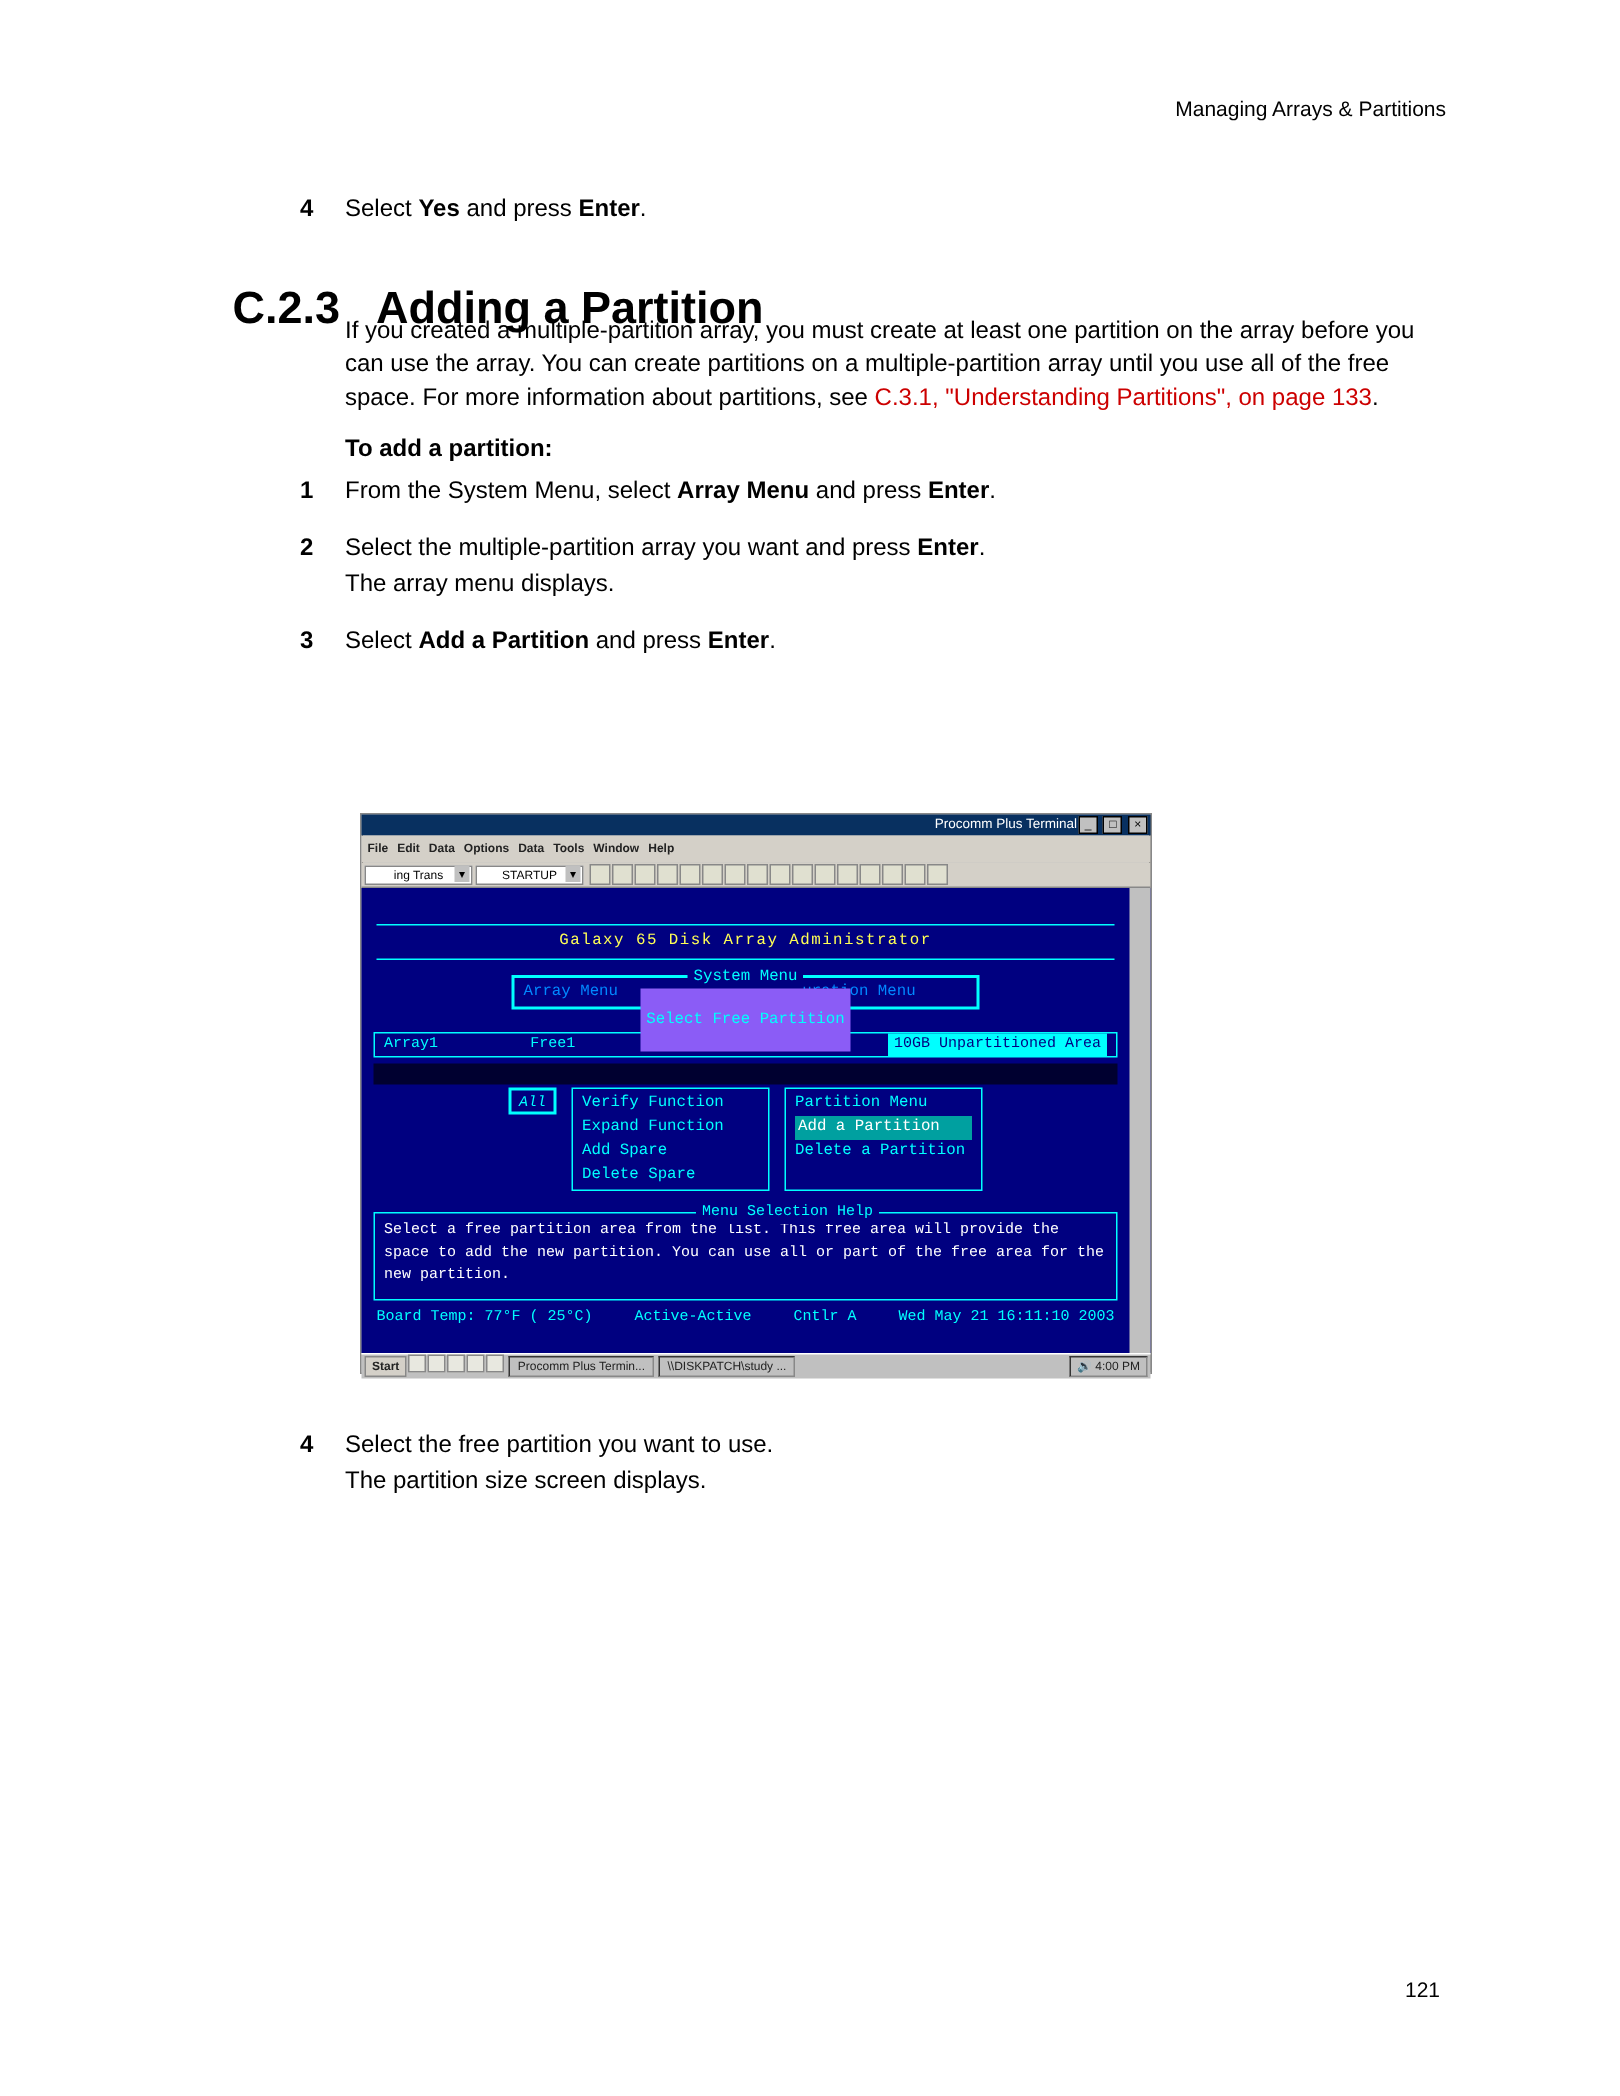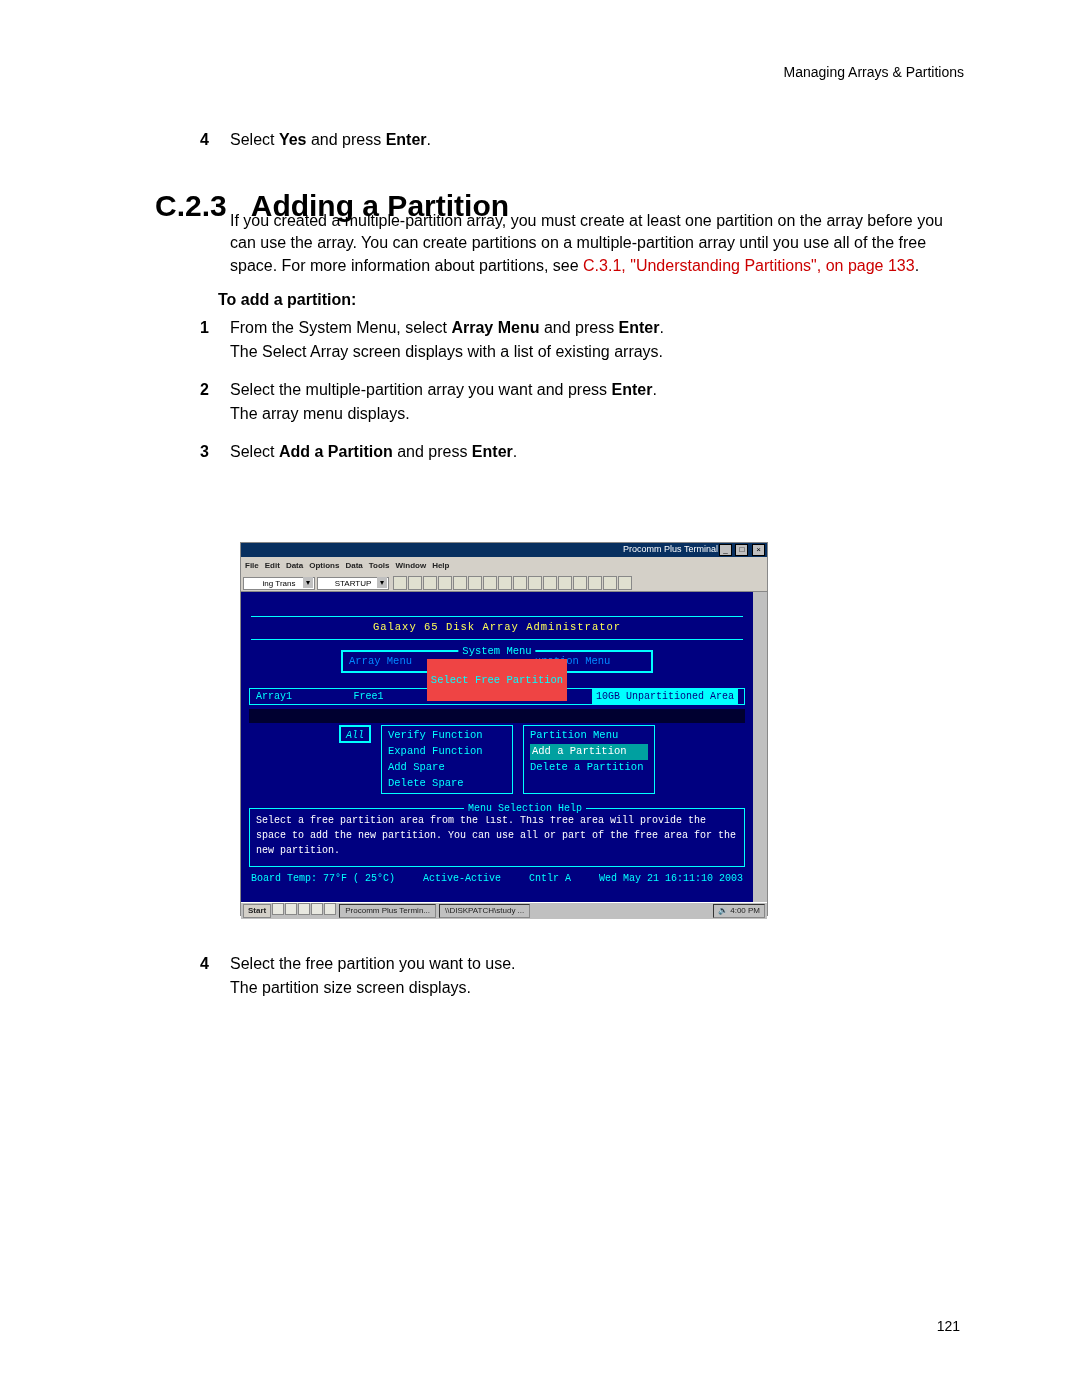--- a/index.html
+++ b/index.html
@@ -46,21 +46,21 @@
   .intro {
     position: absolute;
     left: 230px;
     top: 210px;
     width: 730px;
     line-height: 1.4;
   }
   .xref { color: #c00; }
   .subhead {
     position: absolute;
-    left: 218px;
+    left: 230px;
     top: 288px;
     font-weight: bold;
   }
   .steps2 {
     position: absolute;
     left: 230px;
     top: 316px;
     width: 730px;
   }
   .steps2 .step-block { margin-bottom: 14px; }
@@ -311,21 +311,20 @@
 <div class="intro">
   <span>If you created a multiple-partition array, you must create at least one partition on the array before you can use the array. You can create partitions on a multiple-partition array until you use all of the free space. For more information about partitions, see </span><span class="xref">C.3.1, "Understanding Partitions", on page 133</span><span>.</span>
 </div>
 
 <div class="subhead">To add a partition:</div>
 
 <div class="steps2">
   <div class="step-block">
     <span class="step-num">1</span>
     <span>From the System Menu, select </span><span class="bold">Array Menu</span><span> and press </span><span class="bold">Enter</span><span>.</span><br>
-    <span>The Select Array screen displays with a list of existing arrays.</span>
   </div>
   <div class="step-block">
     <span class="step-num">2</span>
     <span>Select the multiple-partition array you want and press </span><span class="bold">Enter</span><span>.</span><br>
     <span>The array menu displays.</span>
   </div>
   <div class="step-block">
     <span class="step-num">3</span>
     <span>Select </span><span class="bold">Add a Partition</span><span> and press </span><span class="bold">Enter</span><span>.</span><br>
   </div>
@@ -375,21 +374,21 @@
   <div class="terminal">
     <div class="term-title">Galaxy 65 Disk Array Administrator</div>
 
     <div class="term-box sysmenu" style="margin-left:100px; margin-right:100px; padding-bottom:1px">
       <span class="box-label">System Menu</span>
       <div class="menuitem">Array Menu</div>
       <div class="menuitem">Configuration Menu</div>
     </div>
 
     <div style="position:relative; text-align:center; margin-top:-4px;">
-      <span style="background:#ef4444; padding:15px 4px;">Select Free Partition</span>
+      <span style="background:#8b5cf6; padding:15px 4px;">Select Free Partition</span>
     </div>
     <div class="sel-row">
       <span>Array1</span>
       <span>Free1</span>
       <span>R0</span>
       <span>UP</span>
       <span class="hi-item">10GB Unpartitioned Area</span>
     </div>
 
     <div class="darkband"></div>

